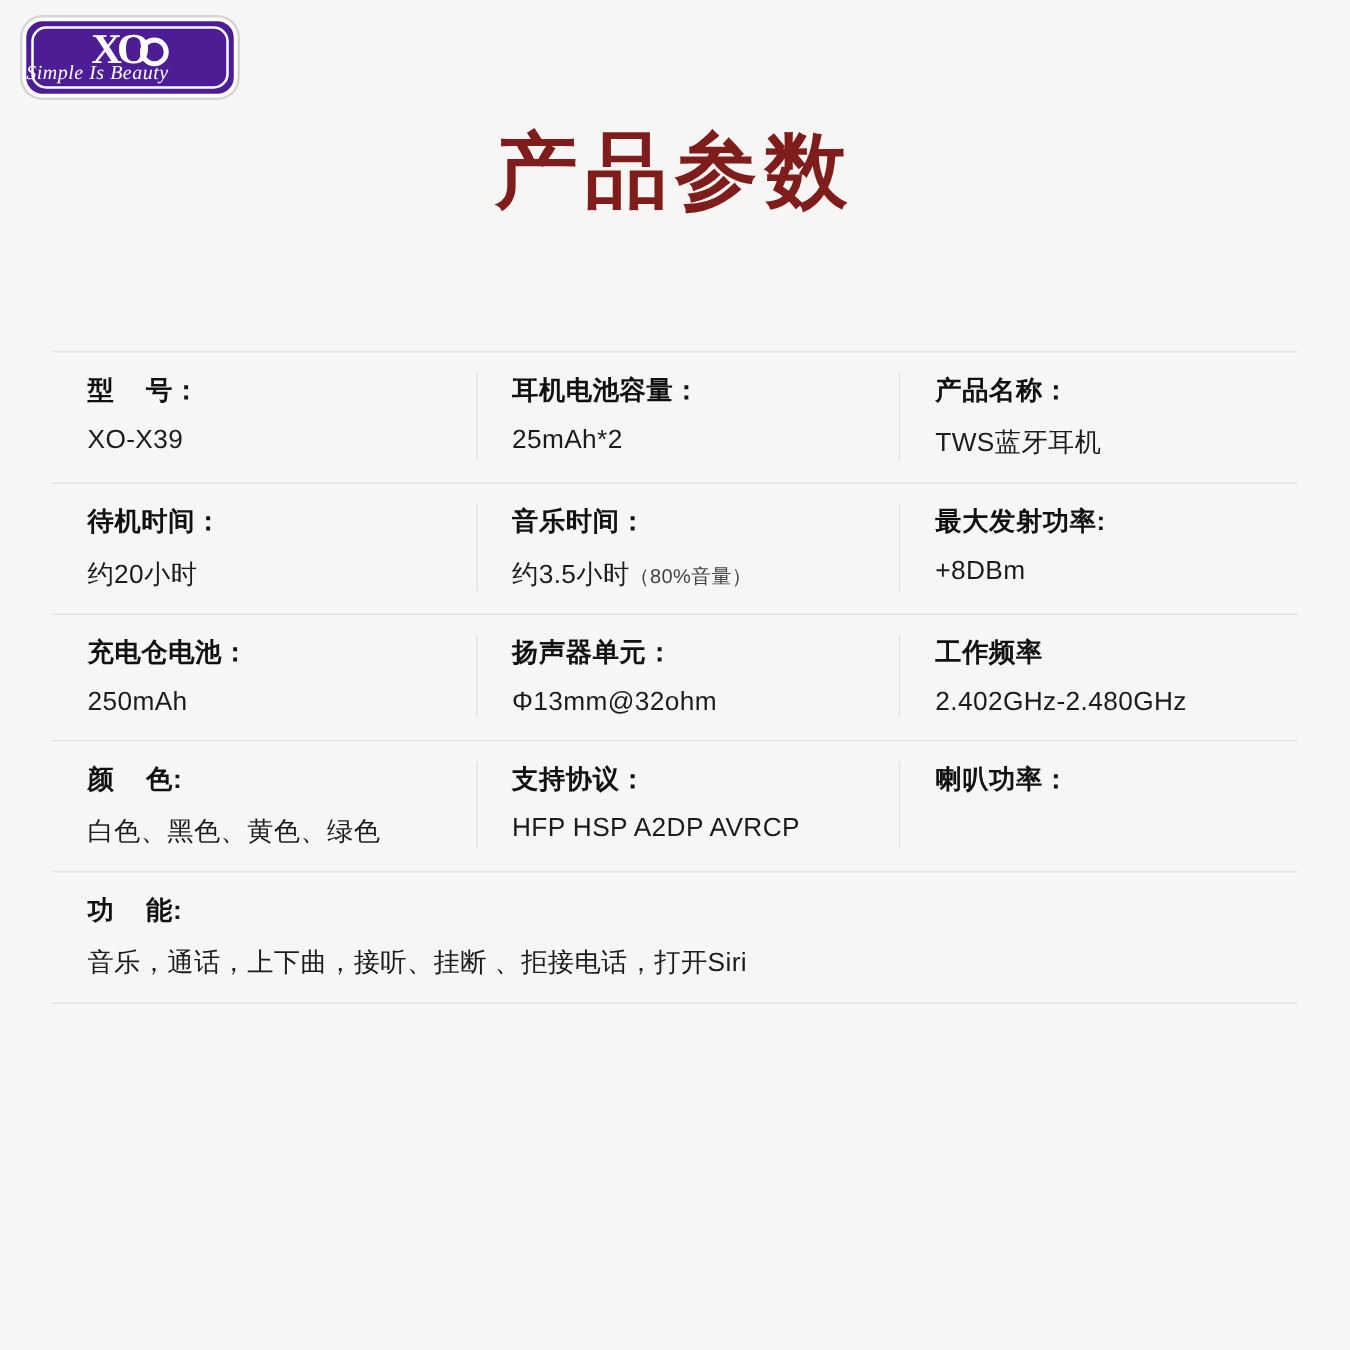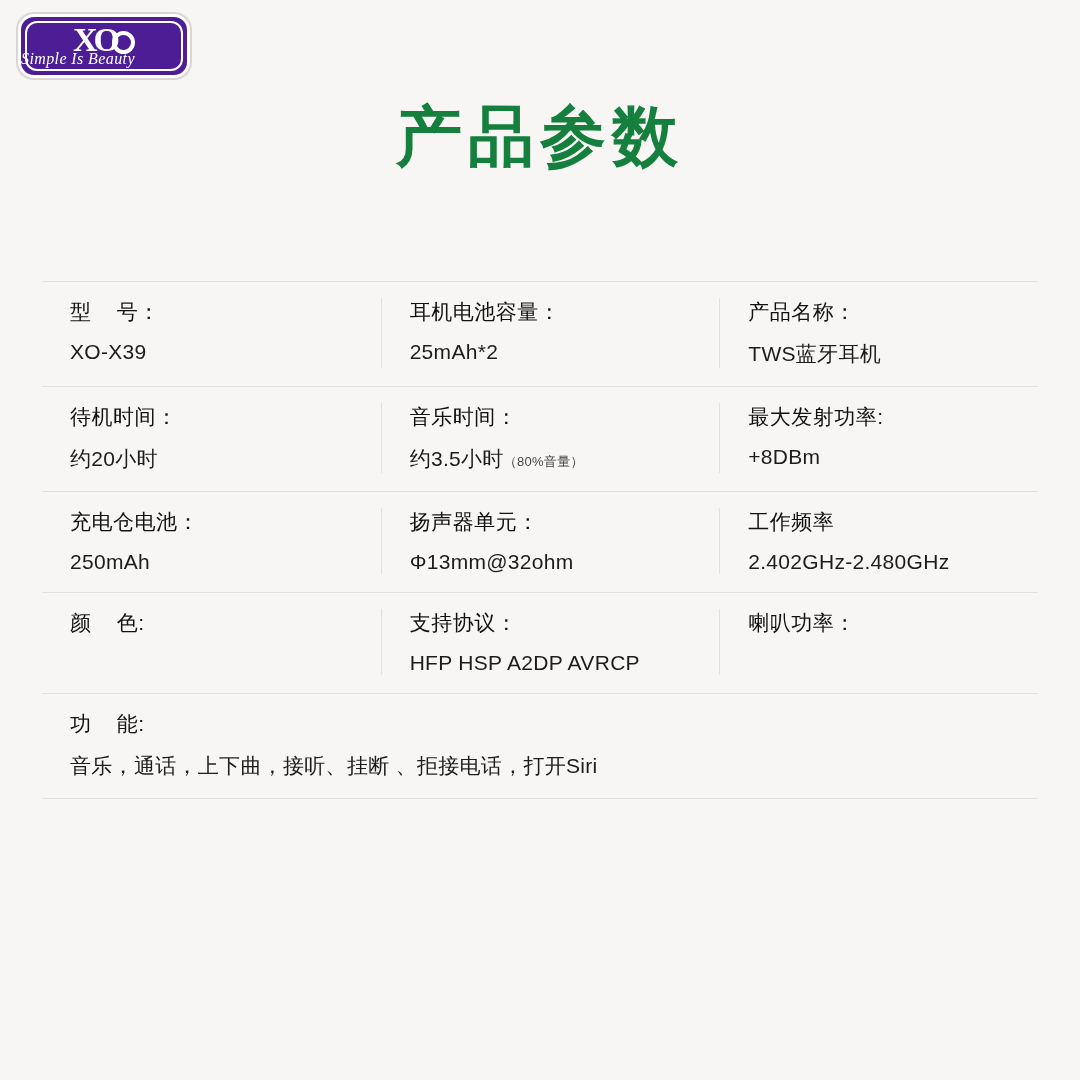--- a/index.html
+++ b/index.html
@@ -80,21 +80,21 @@
   
   .page-title {
     position: absolute;
     top: 92px;
     left: 0;
     right: 0;
     text-align: center;
     font-size: 66px;
     font-weight: bold;
     letter-spacing: 6px;
-    color: #15803d;
+    color: #7f1d1d;
     font-family: "Liberation Sans", "DejaVu Sans", sans-serif;
   }
 
   
   .spec-table {
     position: absolute;
     top: 281px;
     left: 42px;
     right: 42px;
   }
@@ -110,33 +110,33 @@
     box-sizing: border-box;
     padding-left: 28px;
     padding-right: 10px;
   }
   .spec-cell.col0 { width: 34%; }
   .spec-cell.col1 { width: 34%; border-left: 1px solid #e3e1de; }
   .spec-cell.col2 { width: 32%; border-left: 1px solid #e3e1de; }
   .spec-cell.full { width: 100%; }
   .spec-label {
     font-size: 21px;
-    font-weight: normal;
+    font-weight: bold;
     color: #111111;
     letter-spacing: 0.5px;
     margin-bottom: 14px;
     white-space: pre;
   }
   .spec-value {
     font-size: 21px;
     color: #1c1c1c;
     letter-spacing: 0.3px;
   }
   .spec-value .note {
-    font-size: 13px;
+    font-size: 16px;
     color: #444444;
   }
 </style>
 </head>
 <body>
 
 <div class="logo-wrap">
   <div class="logo-outer">
     <div class="logo-inner"></div>
     <div class="logo-mark">
@@ -192,20 +192,21 @@
     </div>
     <div class="spec-cell col2">
       <div class="spec-label">工作频率</div>
       <div class="spec-value">2.402GHz-2.480GHz</div>
     </div>
   </div>
 
   <div class="spec-row">
     <div class="spec-cell col0">
       <div class="spec-label">颜    色:</div>
+      <div class="spec-value">白色、黑色、黄色、绿色</div>
     </div>
     <div class="spec-cell col1">
       <div class="spec-label">支持协议：</div>
       <div class="spec-value">HFP HSP A2DP AVRCP</div>
     </div>
     <div class="spec-cell col2">
       <div class="spec-label">喇叭功率：</div>
     </div>
   </div>
 

